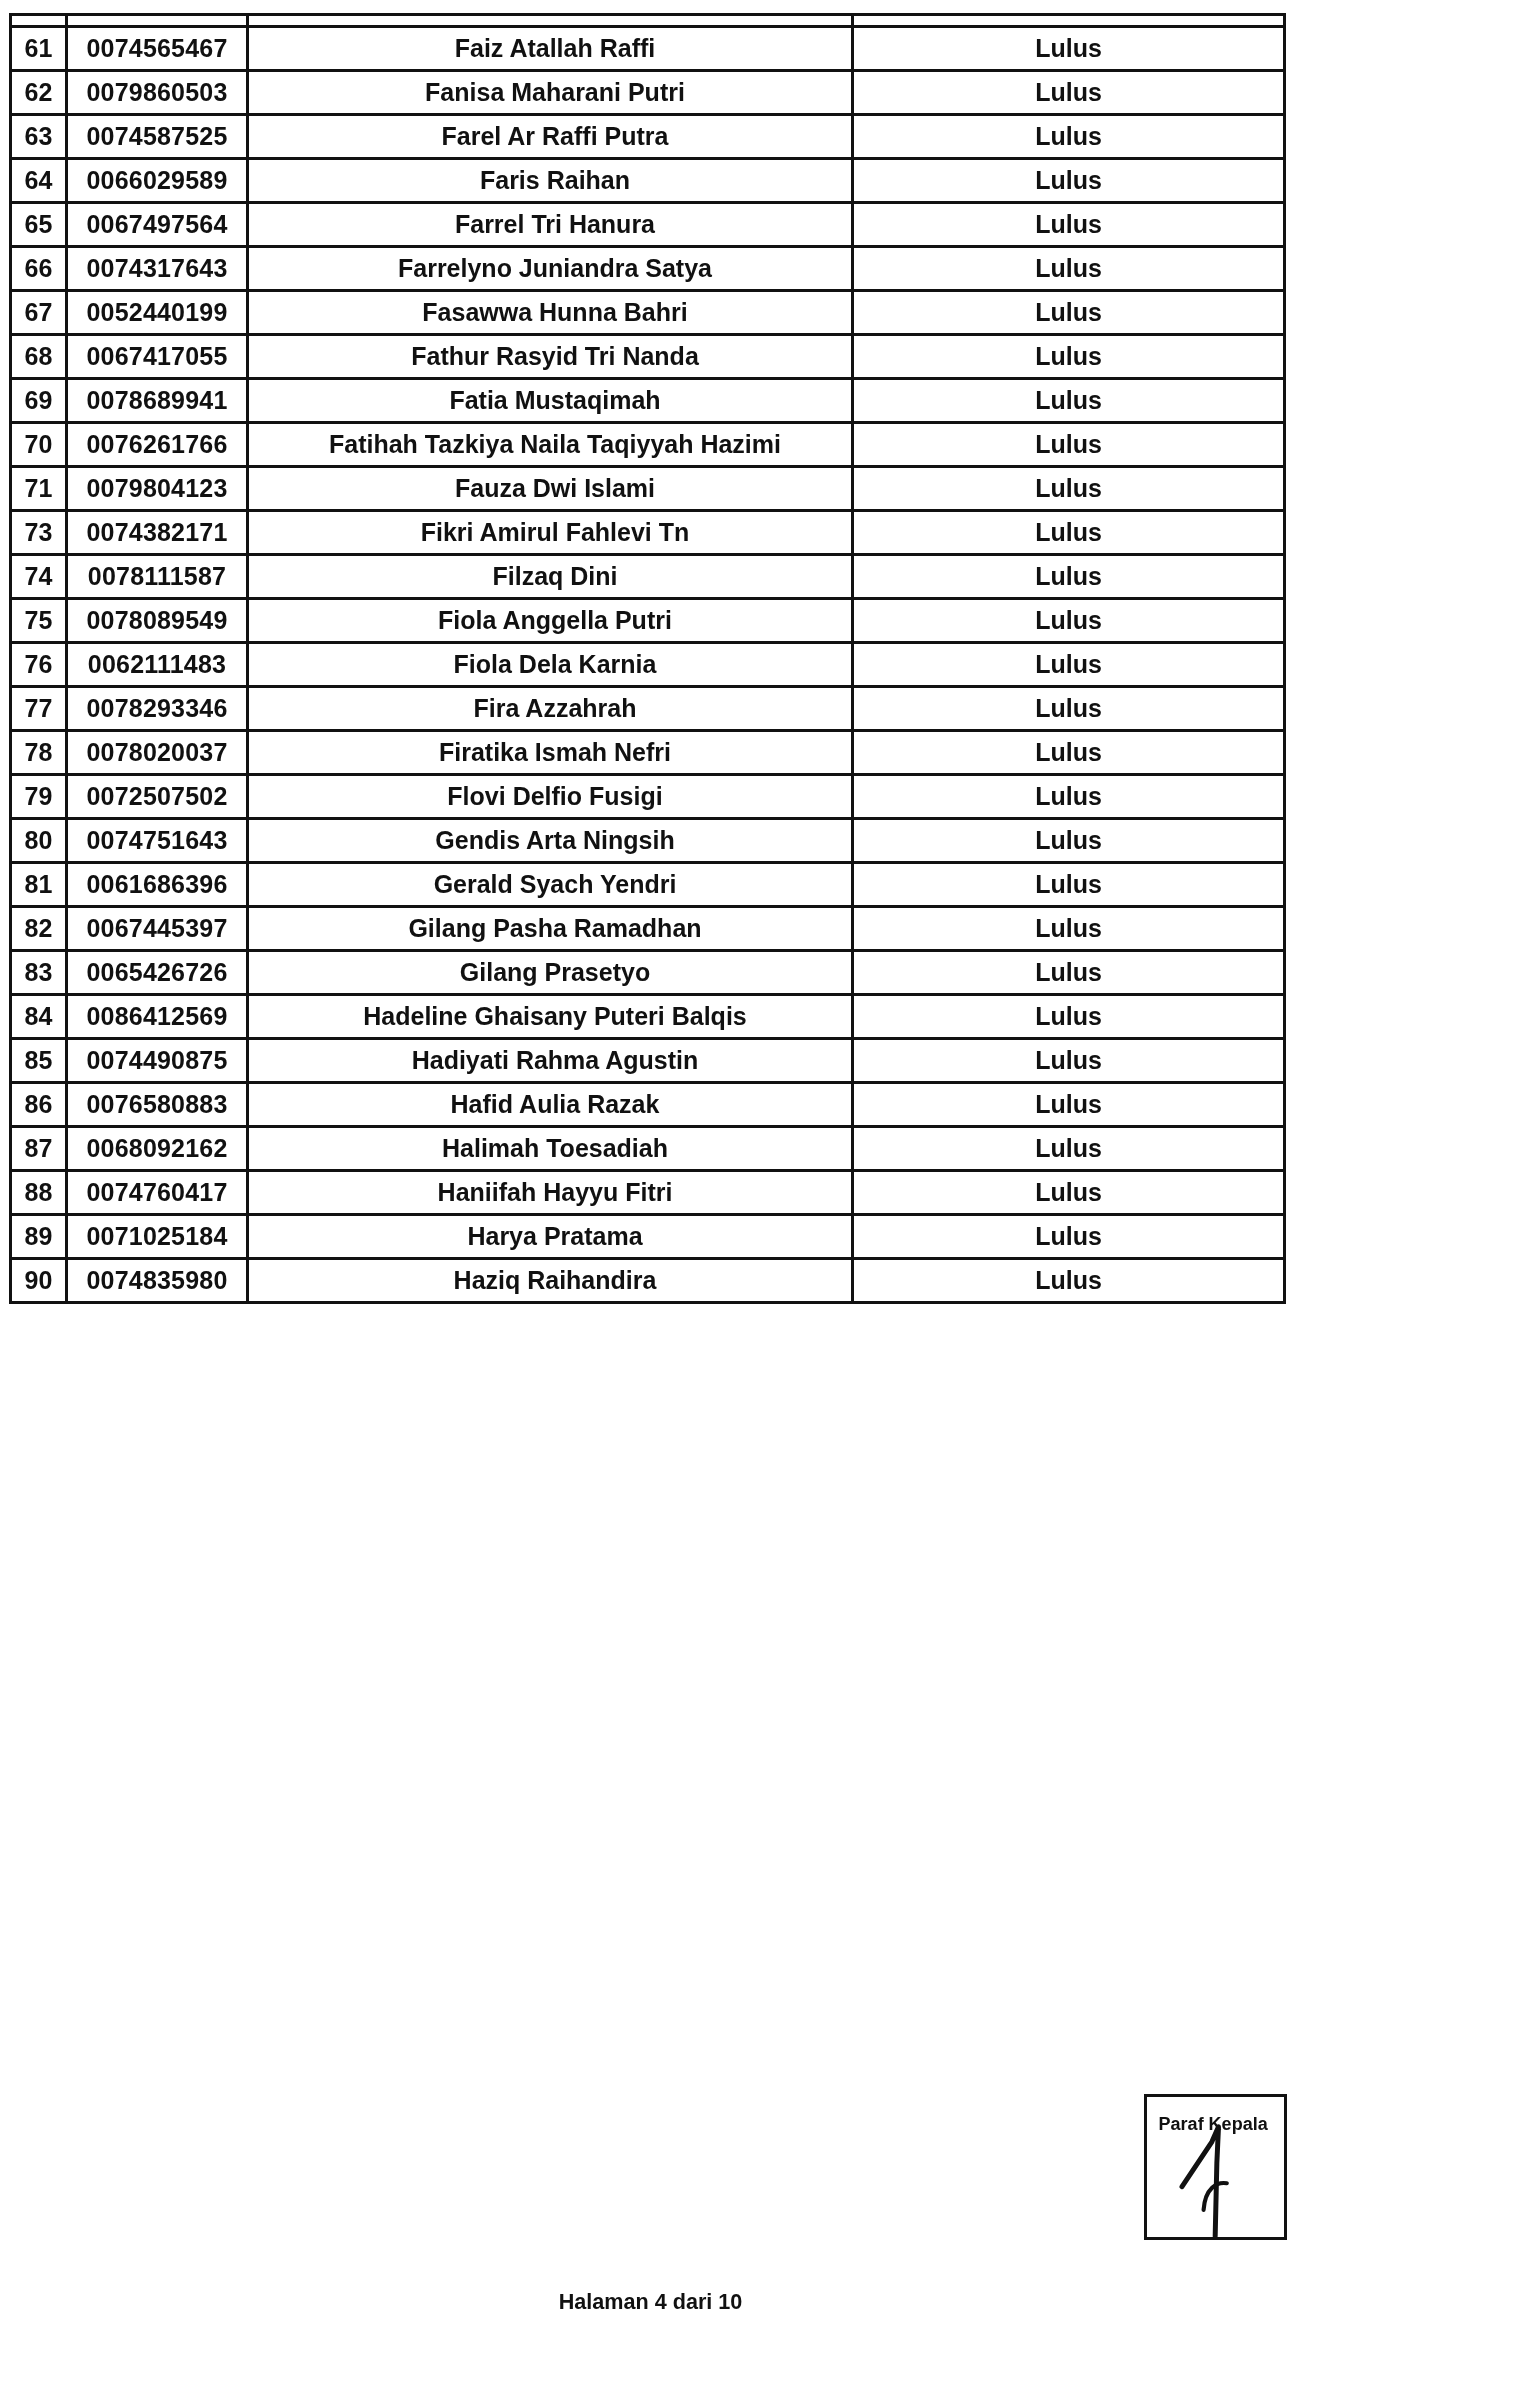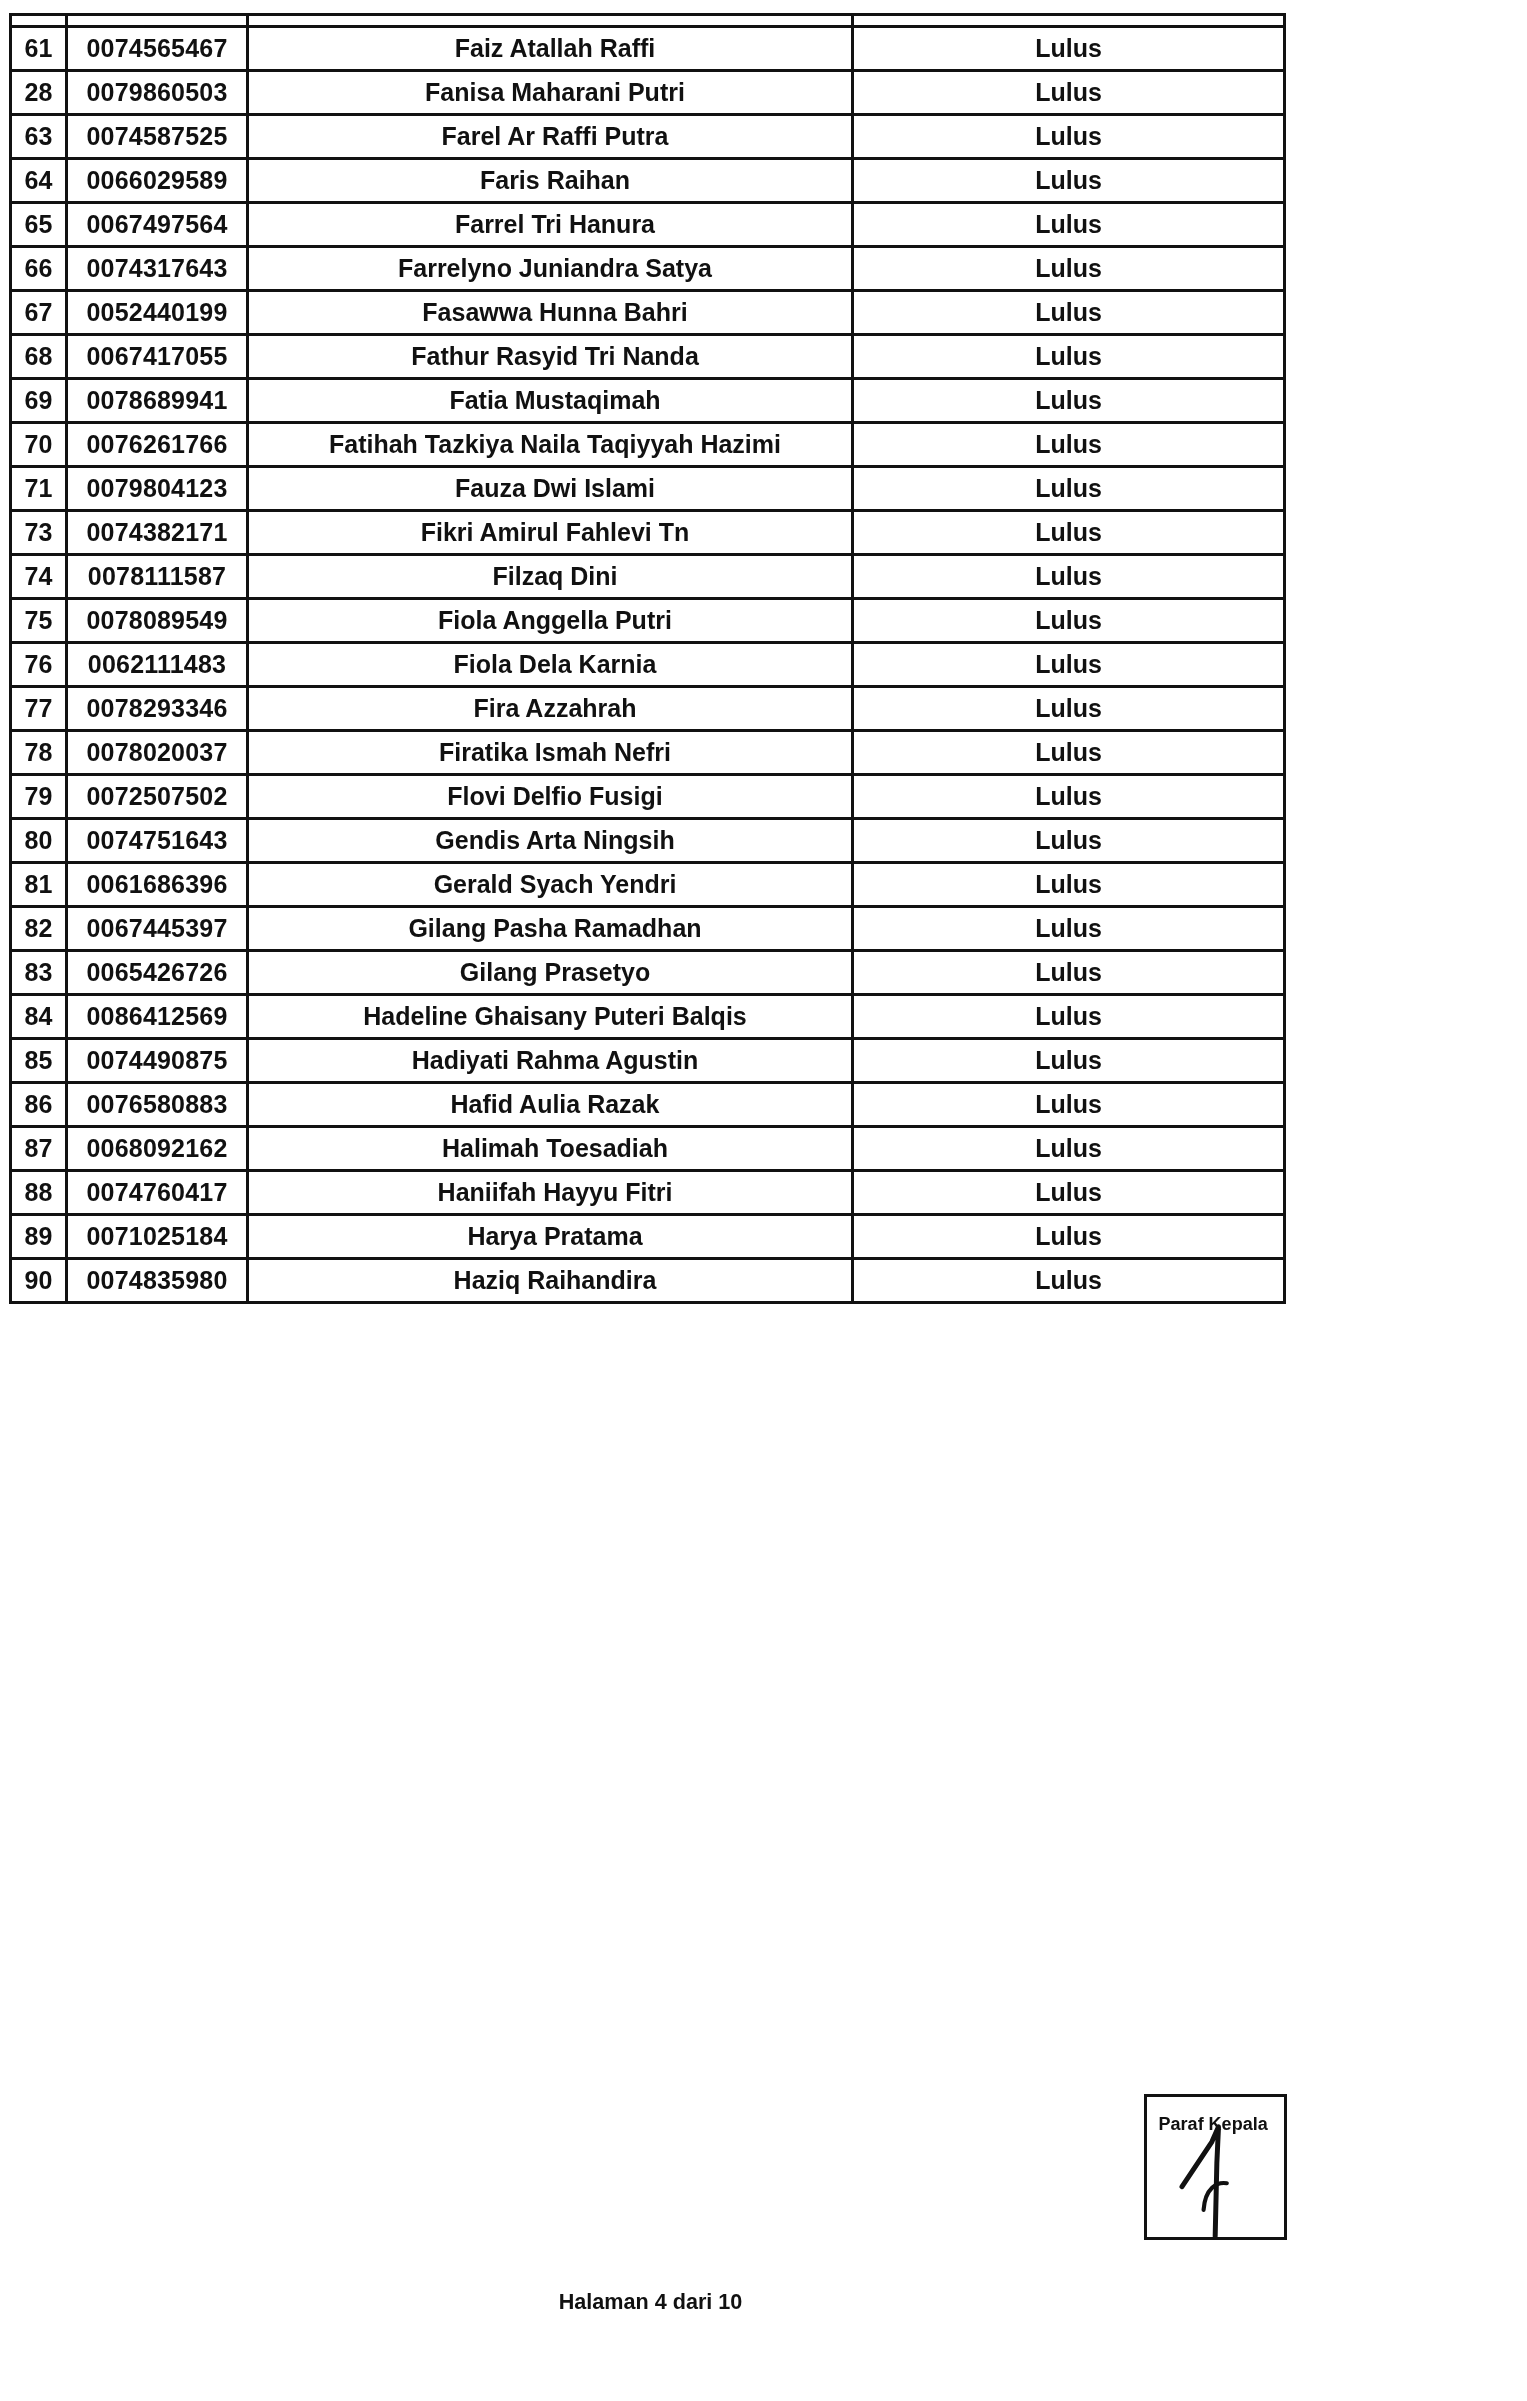--- a/index.html
+++ b/index.html
@@ -35,21 +35,21 @@
         <td class="c-name"></td>
         <td class="c-status"></td>
       </tr>
     <tr class="row">
           <td class="c-no">61</td>
           <td class="c-id">0074565467</td>
           <td class="c-name">Faiz Atallah Raffi</td>
           <td class="c-status">Lulus</td>
         </tr>
         <tr class="row">
-          <td class="c-no">28</td>
+          <td class="c-no">62</td>
           <td class="c-id">0079860503</td>
           <td class="c-name">Fanisa Maharani Putri</td>
           <td class="c-status">Lulus</td>
         </tr>
         <tr class="row">
           <td class="c-no">63</td>
           <td class="c-id">0074587525</td>
           <td class="c-name">Farel Ar Raffi Putra</td>
           <td class="c-status">Lulus</td>
         </tr>

